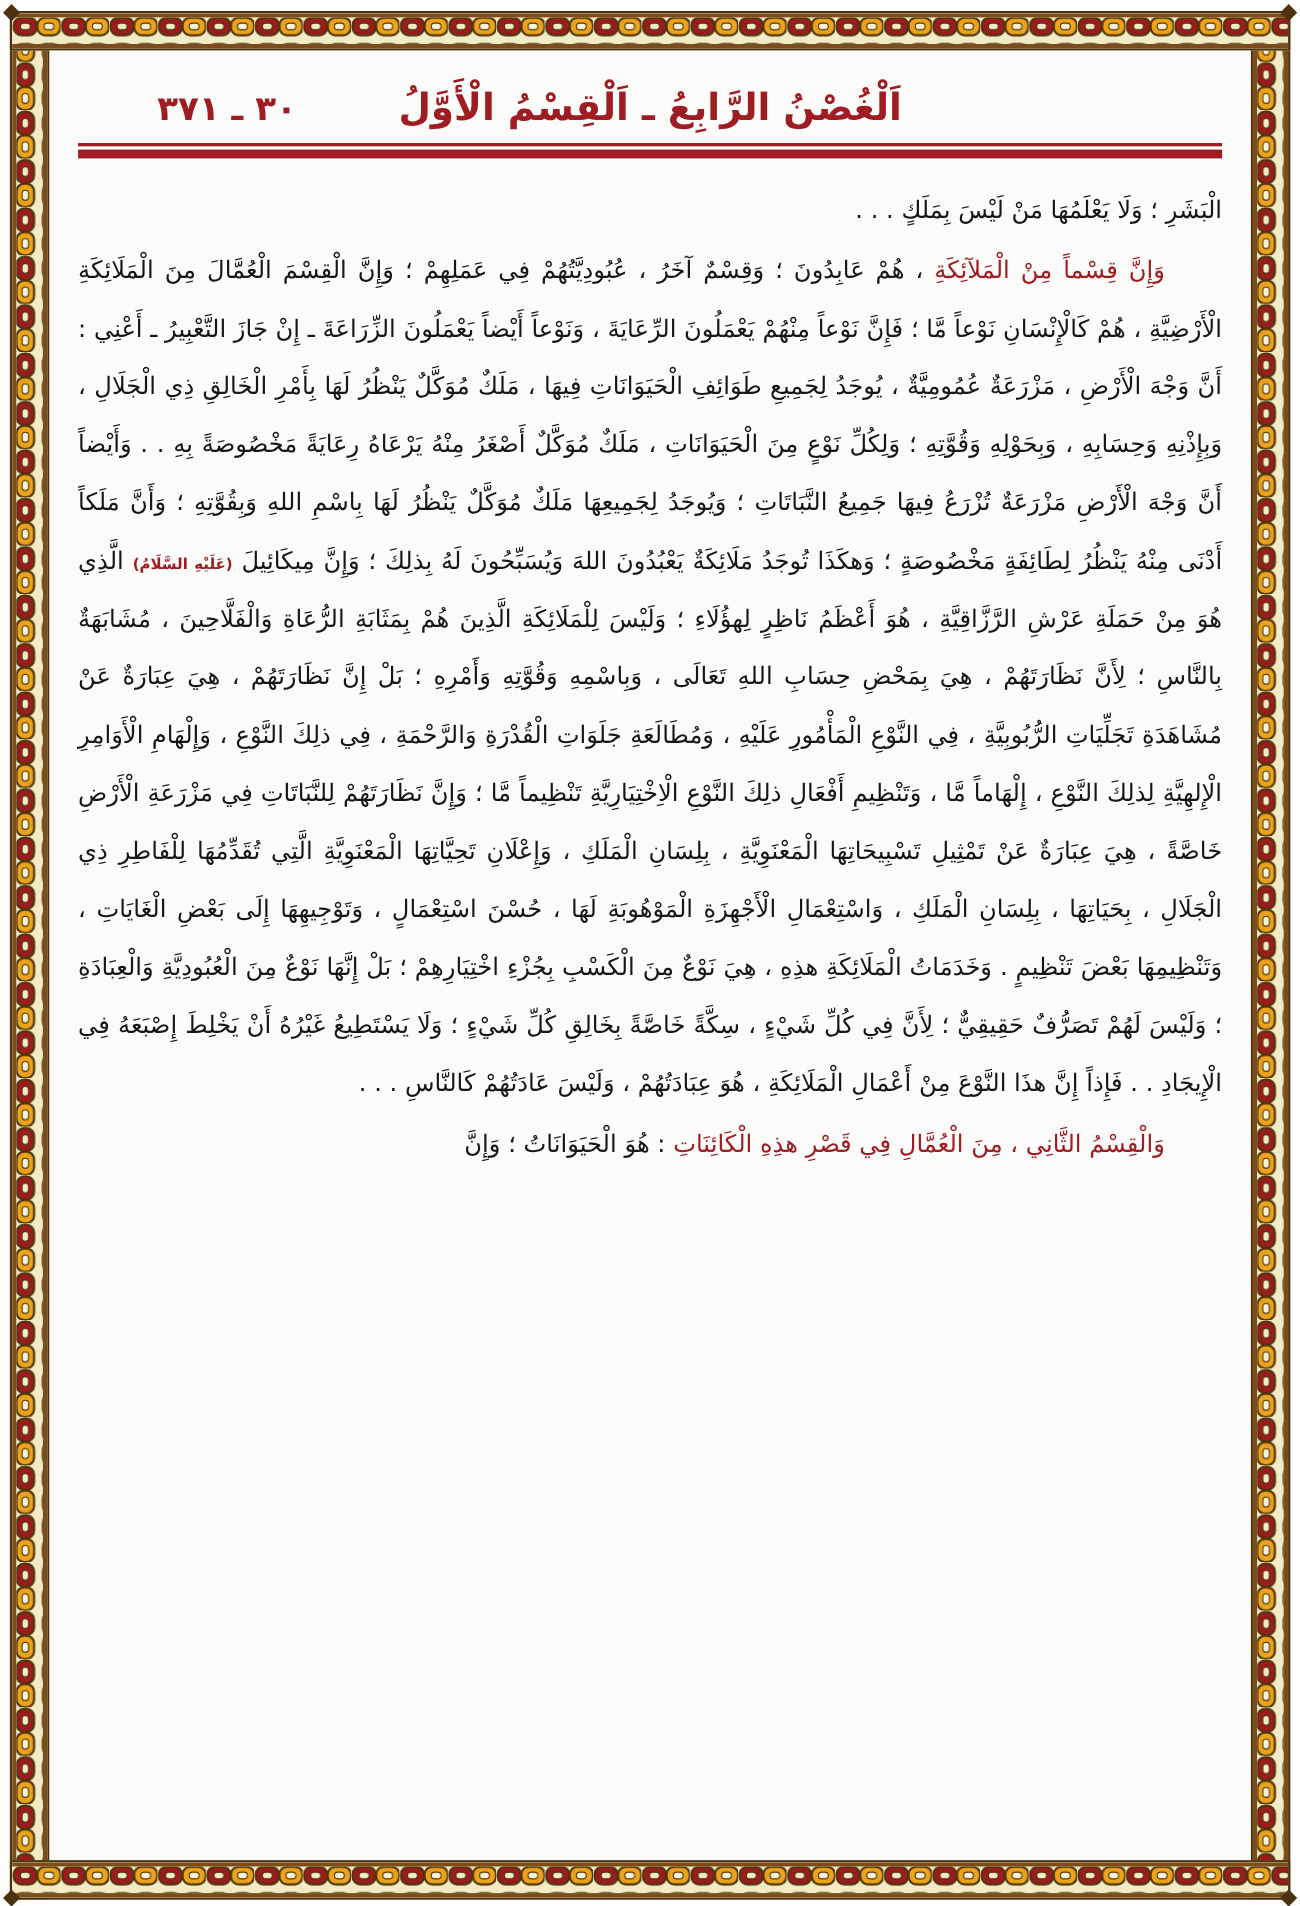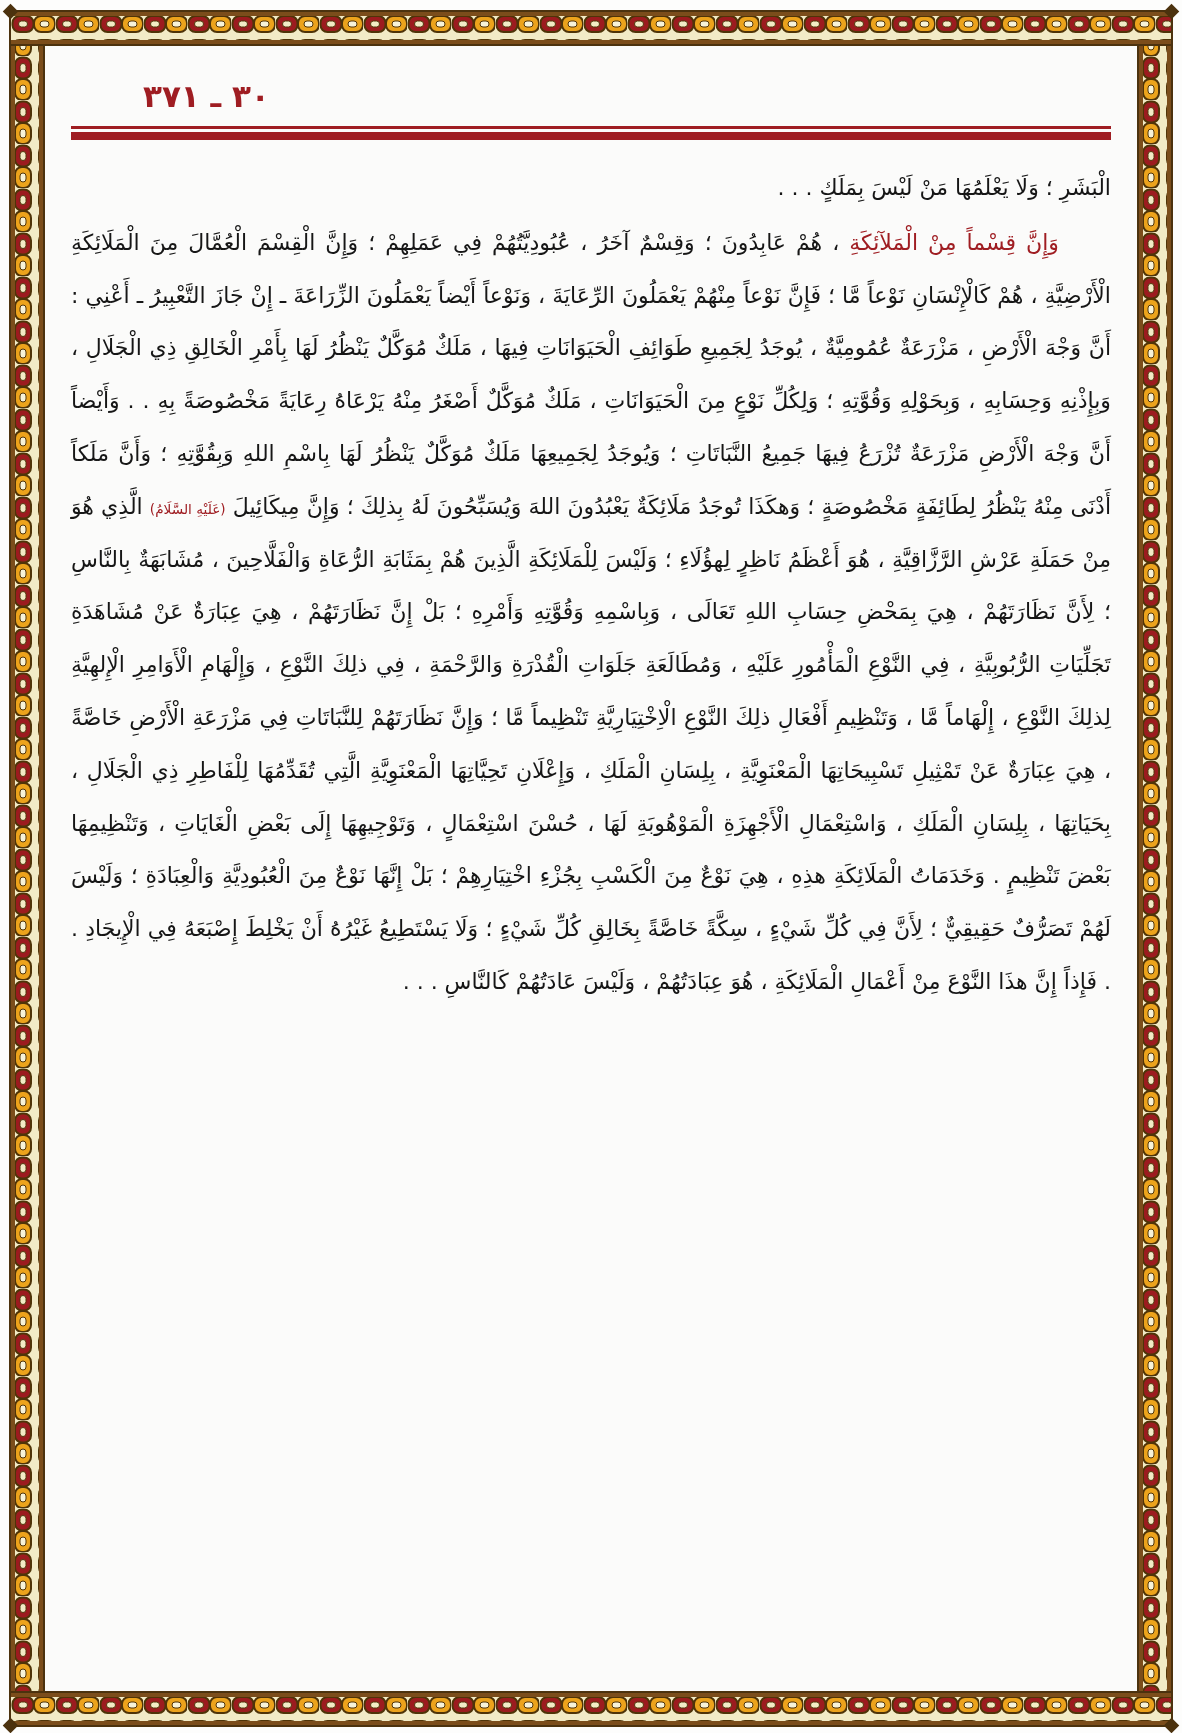--- a/index.html
+++ b/index.html
@@ -36,21 +36,21 @@
   .rule-thick{height:8px;background:var(--accent-red,#9f1d22);margin-bottom:22px;}
 
   .text-body{font-size:22px;line-height:2.4;color:var(--text-black,#161616);
              text-align:justify;}
   .para{margin:0;}
   .para + .para{margin-top:2px;}
   .para-indent{text-indent:52px;}
   .para-break{margin-top:44px;}
   .seg-black{color:var(--text-black,#161616);}
   .seg-red{color:var(--accent-red,#9f1d22);font-weight:normal;}
-  .seg-honorific{color:var(--accent-red,#9f1d22);font-weight:normal;font-size:0.62em;}
+  .seg-honorific{color:var(--accent-red,#9f1d22);font-weight:bold;font-size:0.62em;}
 </style>
 </head>
 <body>
 
 <svg width="0" height="0" style="position:absolute" aria-hidden="true">
   <defs>
     <pattern id="chainH" width="44" height="24" patternUnits="userSpaceOnUse">
       <rect width="44" height="24" fill="#f2ebc6"></rect>
       <rect x="1.5" y="4" width="21" height="16" rx="7" fill="#9c1b1f" stroke="#4f3408" stroke-width="2"></rect>
       <rect x="7.5" y="9" width="9" height="6" rx="3" fill="#f2ebc6" stroke="#4f3408" stroke-width="1"></rect>
@@ -99,25 +99,27 @@
   </div>
   <div class="finial f-tl"></div>
   <div class="finial f-tr"></div>
   <div class="finial f-bl"></div>
   <div class="finial f-br"></div>
 
   <div class="content">
 
     <div class="header">
       <div class="page-numbers">٣٠ ـ ٣٧١</div>
+      <div class="page-title">اَلْغُصْنُ الرَّابِعُ ـ اَلْقِسْمُ الْأَوَّلُ</div>
       <div></div>
     </div>
 
     <div class="rule-thin"></div>
     <div class="rule-thick"></div>
 
     <div class="text-body">
         <div class="para"><span class="seg-black">الْبَشَرِ ؛ وَلَا يَعْلَمُهَا مَنْ لَيْسَ بِمَلَكٍ . . .</span></div>
         <div class="para para-indent"><span class="seg-red">وَإِنَّ قِسْماً مِنْ الْمَلآئِكَةِ</span><span class="seg-black"> ، هُمْ عَابِدُونَ ؛ وَقِسْمٌ آخَرُ ، عُبُودِيَّتُهُمْ فِي عَمَلِهِمْ ؛ وَإِنَّ الْقِسْمَ الْعُمَّالَ مِنَ الْمَلَائِكَةِ الْأَرْضِيَّةِ ، هُمْ كَالْإِنْسَانِ نَوْعاً مَّا ؛ فَإِنَّ نَوْعاً مِنْهُمْ يَعْمَلُونَ الرِّعَايَةَ ، وَنَوْعاً أَيْضاً يَعْمَلُونَ الزِّرَاعَةَ ـ إِنْ جَازَ التَّعْبِيرُ ـ أَعْنِي : أَنَّ وَجْهَ الْأَرْضِ ، مَزْرَعَةٌ عُمُومِيَّةٌ ، يُوجَدُ لِجَمِيعِ طَوَائِفِ الْحَيَوَانَاتِ فِيهَا ، مَلَكٌ مُوَكَّلٌ يَنْظُرُ لَهَا بِأَمْرِ الْخَالِقِ ذِي الْجَلَالِ ، وَبِإِذْنِهِ وَحِسَابِهِ ، وَبِحَوْلِهِ وَقُوَّتِهِ ؛ وَلِكُلِّ نَوْعٍ مِنَ الْحَيَوَانَاتِ ، مَلَكٌ مُوَكَّلٌ أَصْغَرُ مِنْهُ يَرْعَاهُ رِعَايَةً مَخْصُوصَةً بِهِ . . وَأَيْضاً أَنَّ وَجْهَ الْأَرْضِ مَزْرَعَةٌ تُزْرَعُ فِيهَا جَمِيعُ النَّبَاتَاتِ ؛ وَيُوجَدُ لِجَمِيعِهَا مَلَكٌ مُوَكَّلٌ يَنْظُرُ لَهَا بِاسْمِ اللهِ وَبِقُوَّتِهِ ؛ وَأَنَّ مَلَكاً أَدْنَى مِنْهُ يَنْظُرُ لِطَائِفَةٍ مَخْصُوصَةٍ ؛ وَهكَذَا تُوجَدُ مَلَائِكَةٌ يَعْبُدُونَ اللهَ وَيُسَبِّحُونَ لَهُ بِذلِكَ ؛ وَإِنَّ مِيكَائِيلَ </span><span class="seg-honorific">(عَلَيْهِ السَّلَامُ)</span><span class="seg-black"> الَّذِي هُوَ مِنْ حَمَلَةِ عَرْشِ الرَّزَّاقِيَّةِ ، هُوَ أَعْظَمُ نَاظِرٍ لِهؤُلَاءِ ؛ وَلَيْسَ لِلْمَلَائِكَةِ الَّذِينَ هُمْ بِمَثَابَةِ الرُّعَاةِ وَالْفَلَّاحِينَ ، مُشَابَهَةٌ بِالنَّاسِ ؛ لِأَنَّ نَظَارَتَهُمْ ، هِيَ بِمَحْضِ حِسَابِ اللهِ تَعَالَى ، وَبِاسْمِهِ وَقُوَّتِهِ وَأَمْرِهِ ؛ بَلْ إِنَّ نَظَارَتَهُمْ ، هِيَ عِبَارَةٌ عَنْ مُشَاهَدَةِ تَجَلِّيَاتِ الرُّبُوبِيَّةِ ، فِي النَّوْعِ الْمَأْمُورِ عَلَيْهِ ، وَمُطَالَعَةِ جَلَوَاتِ الْقُدْرَةِ وَالرَّحْمَةِ ، فِي ذلِكَ النَّوْعِ ، وَإِلْهَامِ الْأَوَامِرِ الْإِلهِيَّةِ لِذلِكَ النَّوْعِ ، إِلْهَاماً مَّا ، وَتَنْظِيمِ أَفْعَالِ ذلِكَ النَّوْعِ الْاِخْتِيَارِيَّةِ تَنْظِيماً مَّا ؛ وَإِنَّ نَظَارَتَهُمْ لِلنَّبَاتَاتِ فِي مَزْرَعَةِ الْأَرْضِ خَاصَّةً ، هِيَ عِبَارَةٌ عَنْ تَمْثِيلِ تَسْبِيحَاتِهَا الْمَعْنَوِيَّةِ ، بِلِسَانِ الْمَلَكِ ، وَإِعْلَانِ تَحِيَّاتِهَا الْمَعْنَوِيَّةِ الَّتِي تُقَدِّمُهَا لِلْفَاطِرِ ذِي الْجَلَالِ ، بِحَيَاتِهَا ، بِلِسَانِ الْمَلَكِ ، وَاسْتِعْمَالِ الْأَجْهِزَةِ الْمَوْهُوبَةِ لَهَا ، حُسْنَ اسْتِعْمَالٍ ، وَتَوْجِيهِهَا إِلَى بَعْضِ الْغَايَاتِ ، وَتَنْظِيمِهَا بَعْضَ تَنْظِيمٍ . وَخَدَمَاتُ الْمَلَائِكَةِ هذِهِ ، هِيَ نَوْعٌ مِنَ الْكَسْبِ بِجُزْءِ اخْتِيَارِهِمْ ؛ بَلْ إِنَّهَا نَوْعٌ مِنَ الْعُبُودِيَّةِ وَالْعِبَادَةِ ؛ وَلَيْسَ لَهُمْ تَصَرُّفٌ حَقِيقِيٌّ ؛ لِأَنَّ فِي كُلِّ شَيْءٍ ، سِكَّةً خَاصَّةً بِخَالِقِ كُلِّ شَيْءٍ ؛ وَلَا يَسْتَطِيعُ غَيْرُهُ أَنْ يَخْلِطَ إِصْبَعَهُ فِي الْإِيجَادِ . . فَإِذاً إِنَّ هذَا النَّوْعَ مِنْ أَعْمَالِ الْمَلَائِكَةِ ، هُوَ عِبَادَتُهُمْ ، وَلَيْسَ عَادَتُهُمْ كَالنَّاسِ . . .</span></div>
+        <div class="para para-indent para-break"><span class="seg-red">وَالْقِسْمُ الثَّانِي ، مِنَ الْعُمَّالِ فِي قَصْرِ هذِهِ الْكَائِنَاتِ</span><span class="seg-black"> : هُوَ الْحَيَوَانَاتُ ؛ وَإِنَّ</span></div>
       </div>
 
   </div>
 </div>
 
 </body></html>

